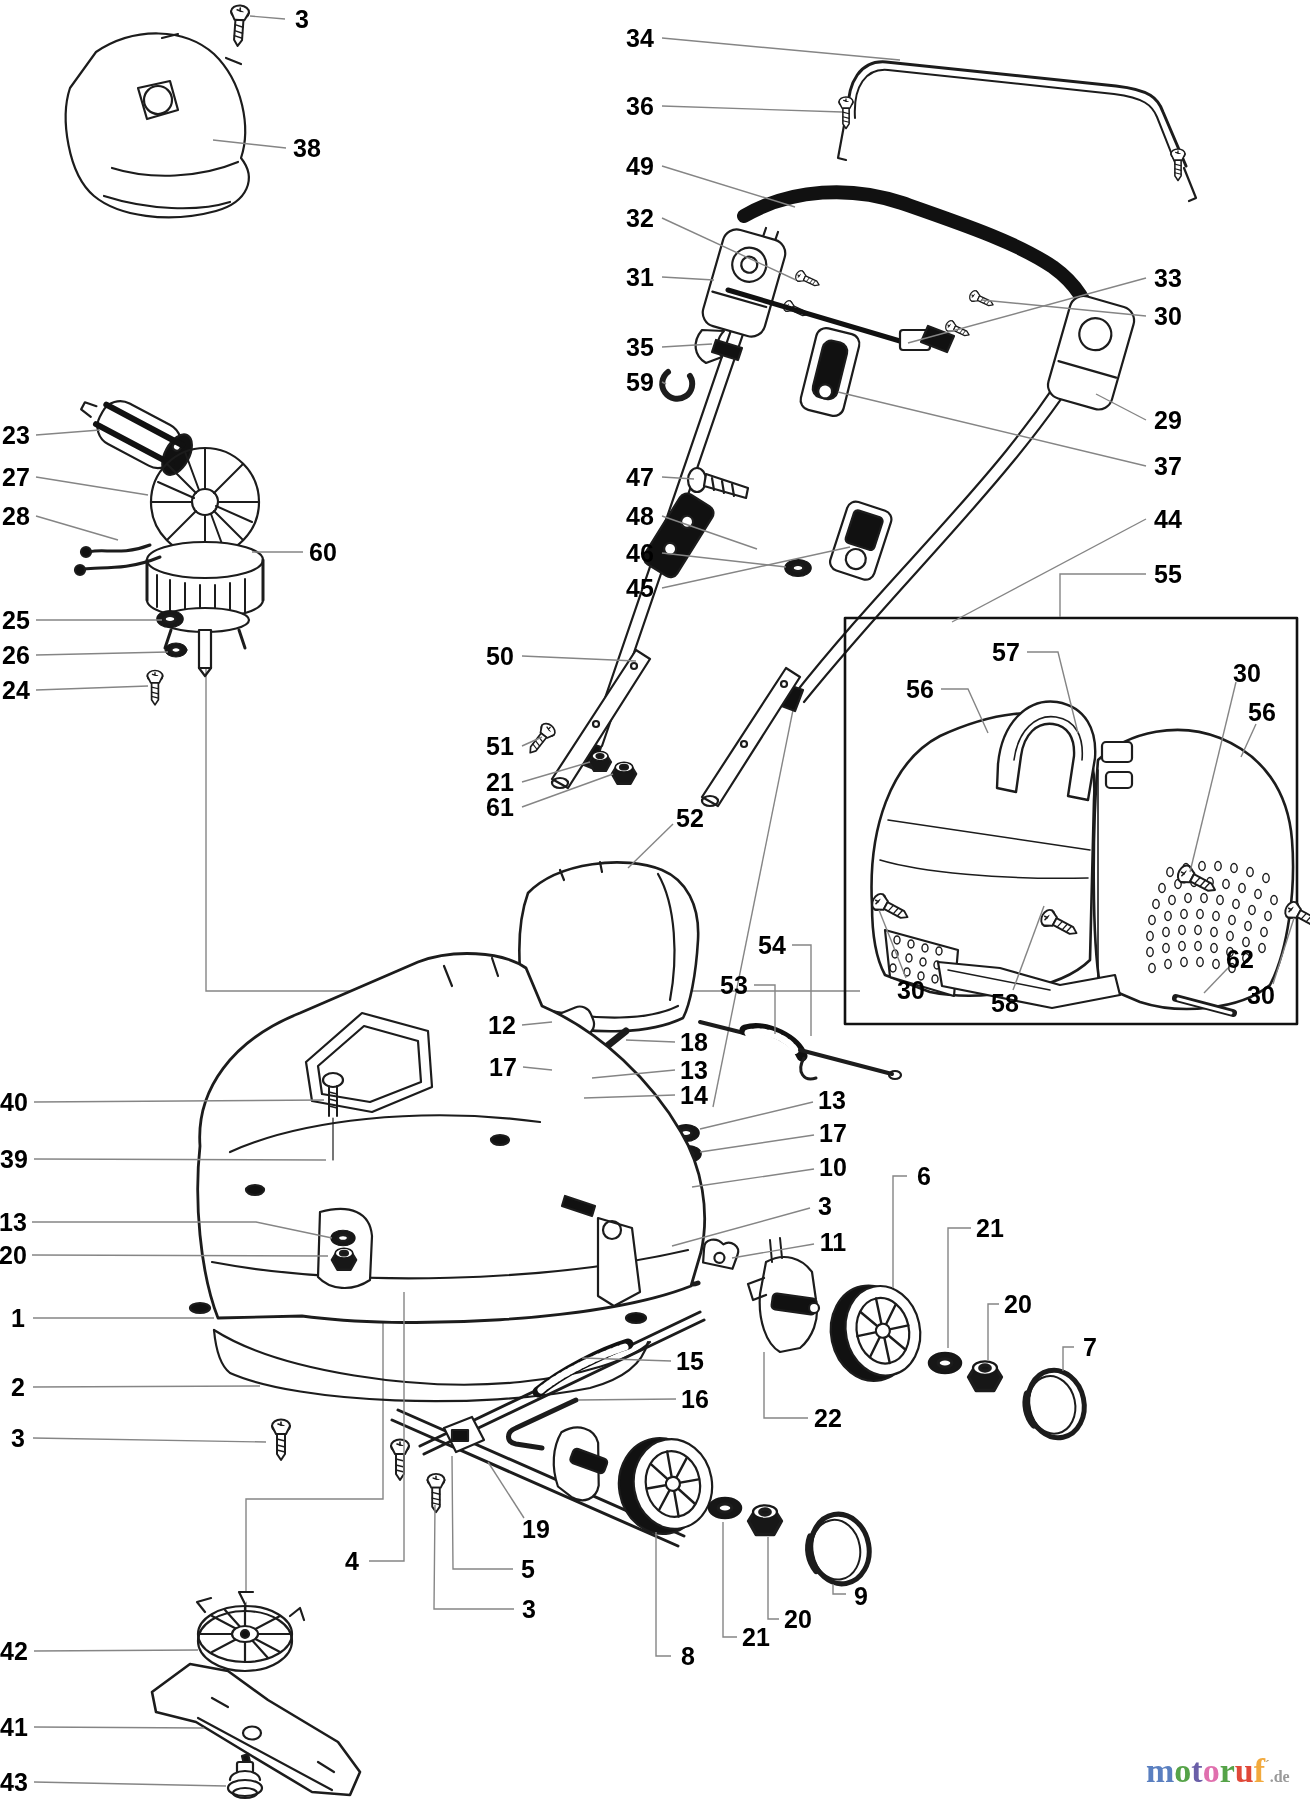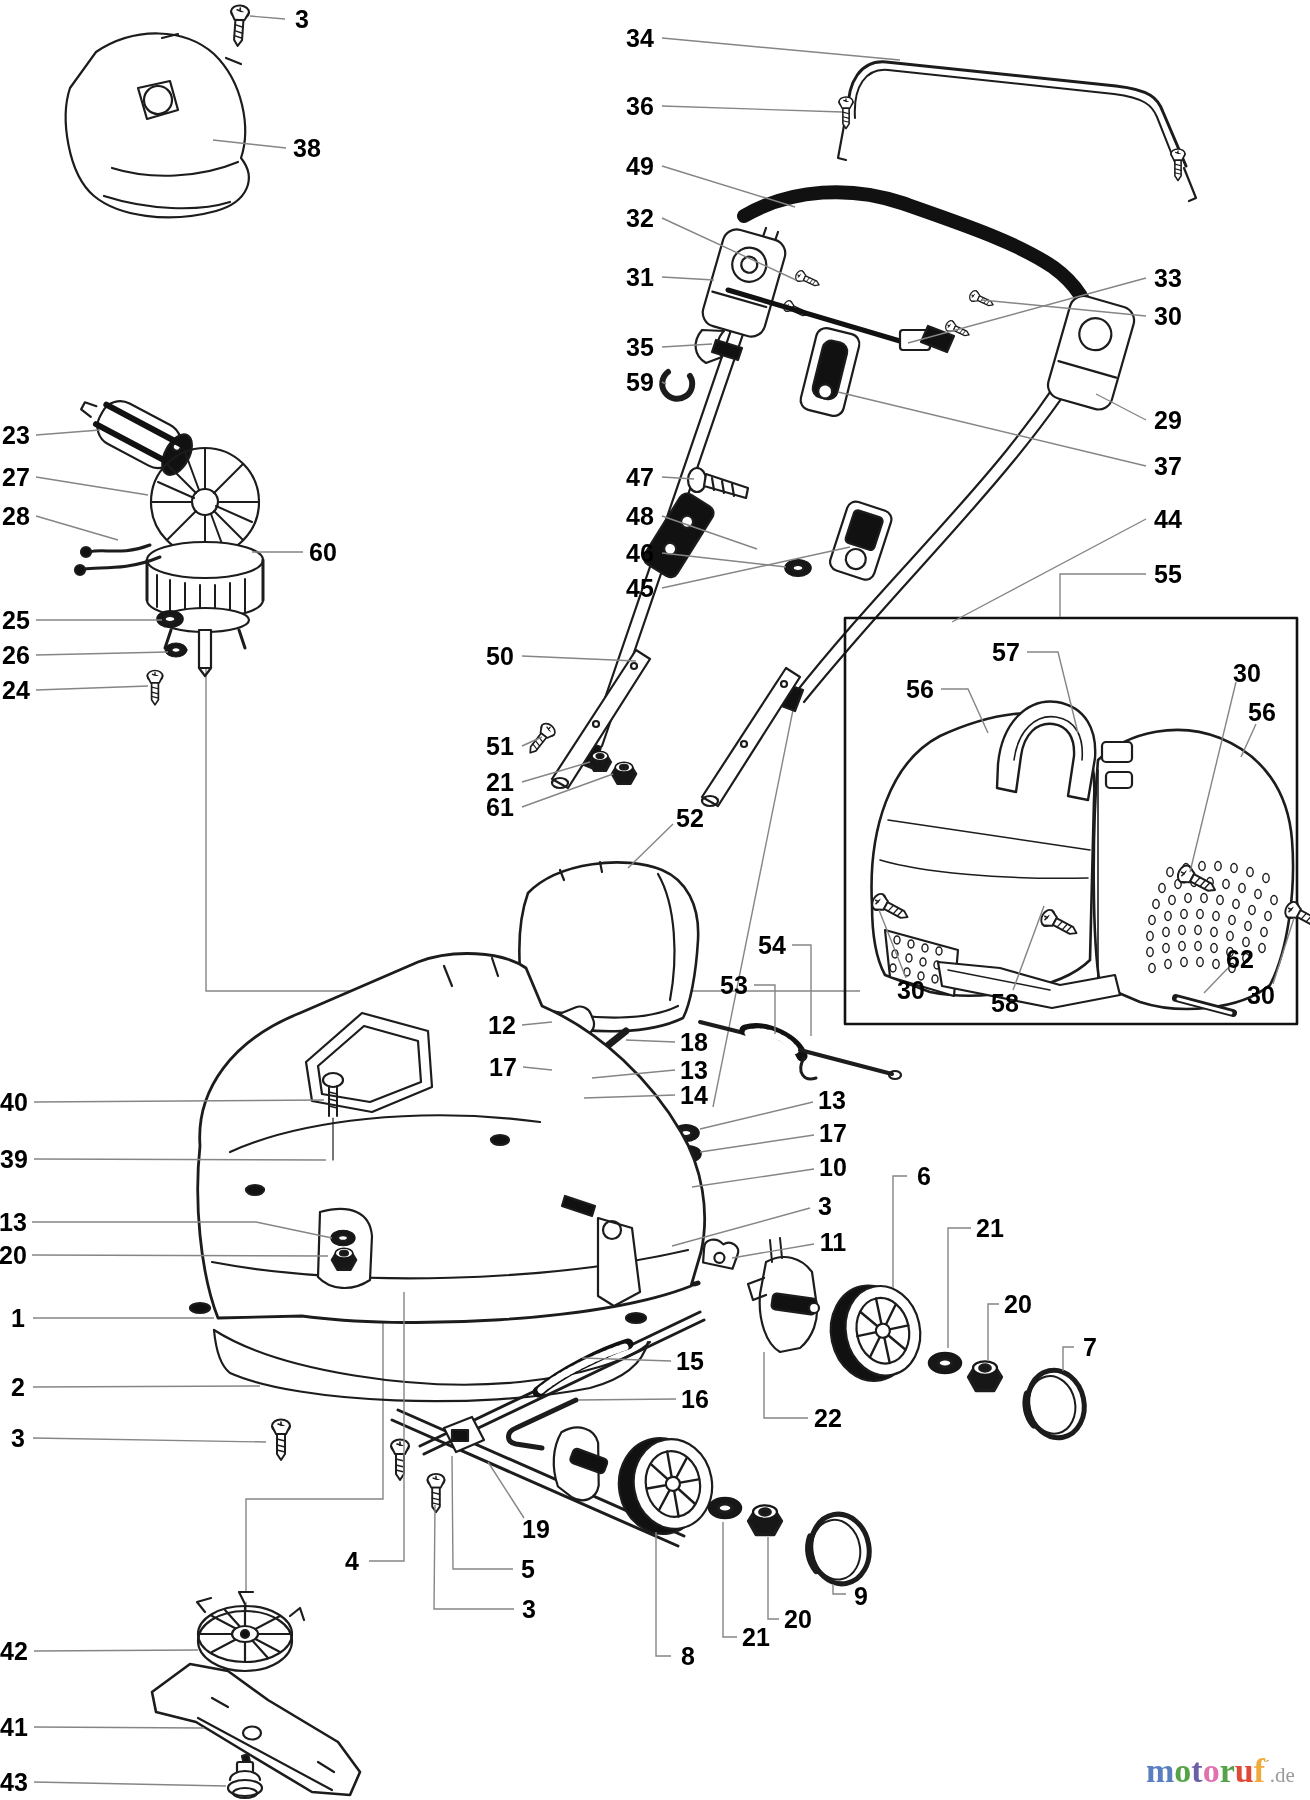--- a/index.html
+++ b/index.html
@@ -4,21 +4,21 @@
 <style>
   html,body{margin:0;padding:0;background:#e8e8e8;}
   .canvas{position:relative;width:1310px;height:1800px;background:#ffffff;overflow:hidden;
           font-family:"Liberation Sans",sans-serif;}
   .canvas svg{position:absolute;left:0;top:0;}
   .callout-text{font-family:"Liberation Sans",sans-serif;font-weight:bold;font-size:25px;fill:#000;}
   .leader{fill:none;stroke:#858585;stroke-width:1.4px;}
   .watermark{position:absolute;left:1146px;top:1752px;width:160px;height:42px;
              font-family:"Liberation Serif",serif;font-weight:bold;font-size:34px;
              letter-spacing:0px;white-space:nowrap;}
-  .watermark .suffix{font-size:21px;font-weight:normal;}
+  .watermark .suffix{font-size:16px;font-weight:bold;}
   .watermark .accent{font-size:14px;vertical-align:super;}
 </style>
 </head>
 <body>
 
 <div class="canvas">
 
 <svg width="1310" height="1800" viewBox="0 0 1310 1800">
   <defs>
     <g id="screwDown">

